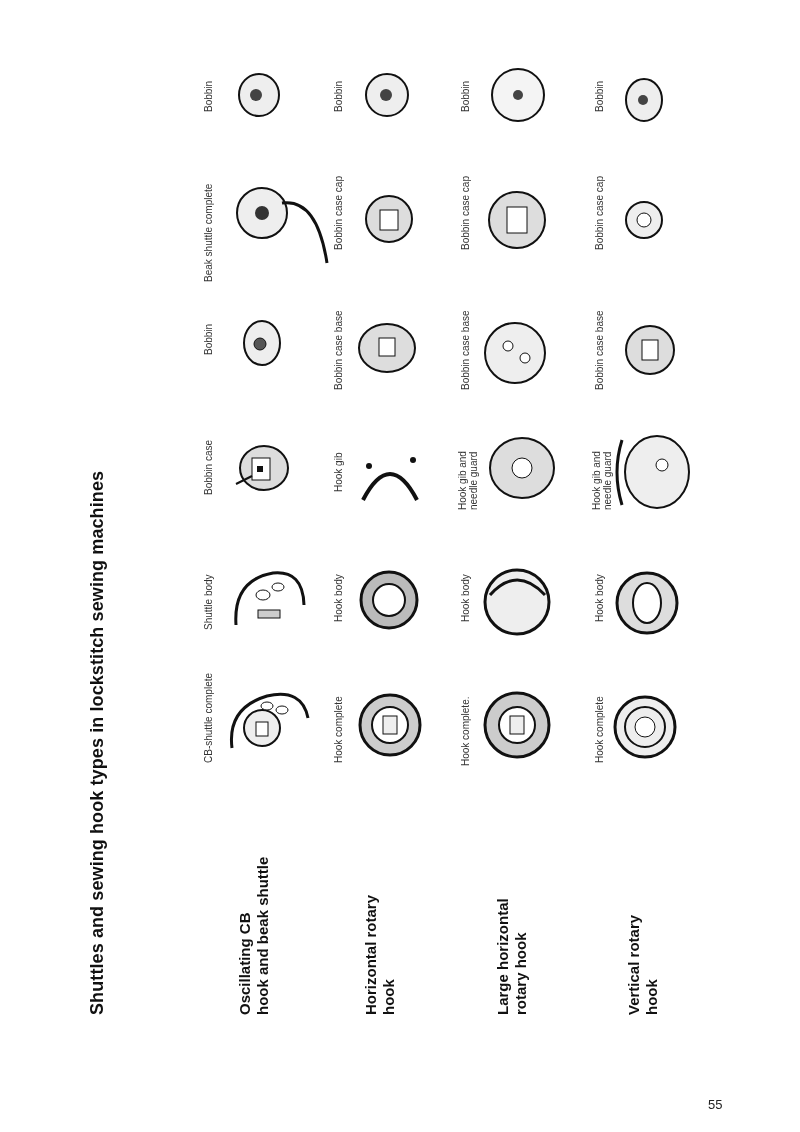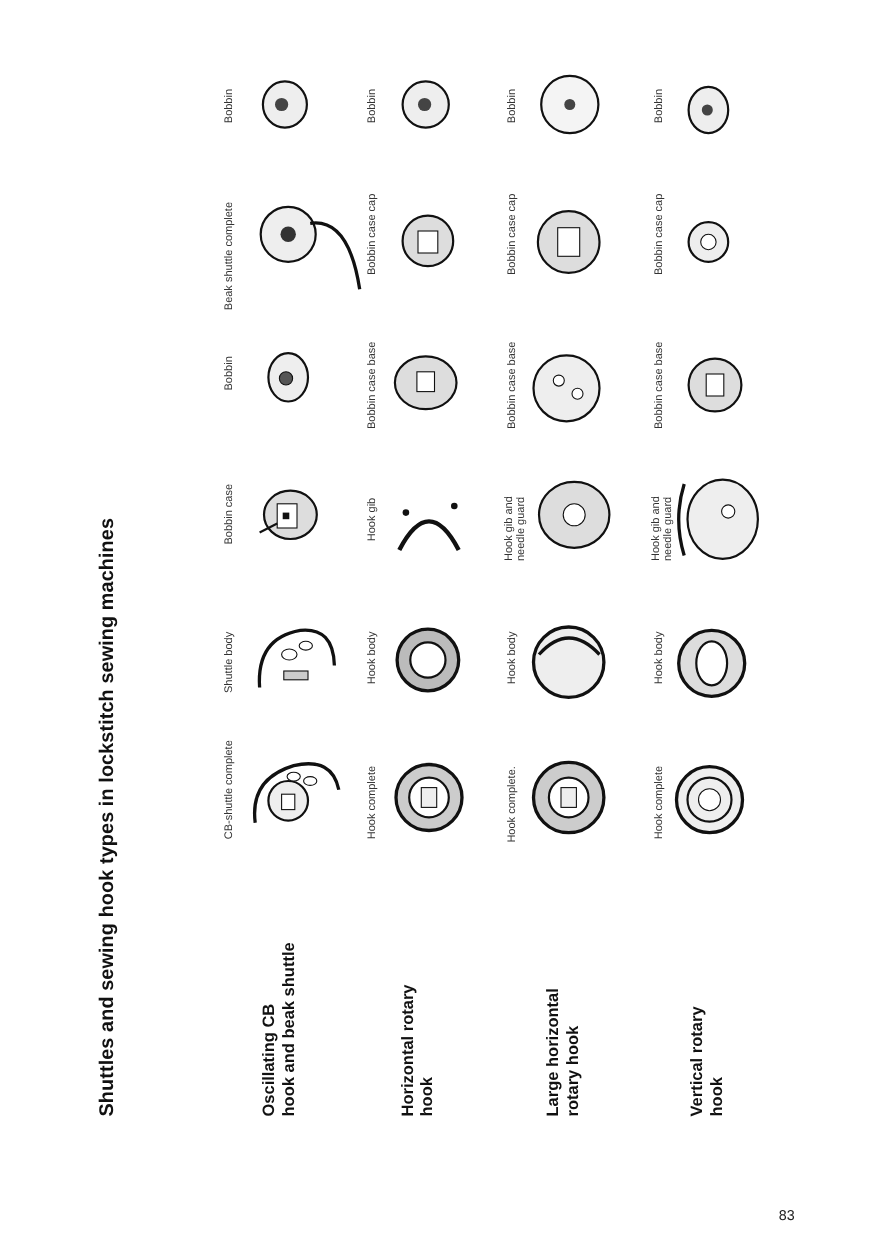--- a/index.html
+++ b/index.html
@@ -223,13 +223,13 @@
       <circle cx="22" cy="25" r="7" fill="#fff" stroke="#111"></circle>
     </svg>
 </div>
 <div class="illus" style="left:622px; top:75px;">
   <svg width="45" height="50" viewBox="0 0 45 50">
       <ellipse cx="22" cy="25" rx="18" ry="21" fill="#eee" stroke="#111" stroke-width="2"></ellipse>
       <circle cx="21" cy="25" r="5" fill="#444"></circle>
     </svg>
 </div>
 
-<div class="pagenum">83</div>
+<div class="pagenum">55</div>
 
 </body></html>

